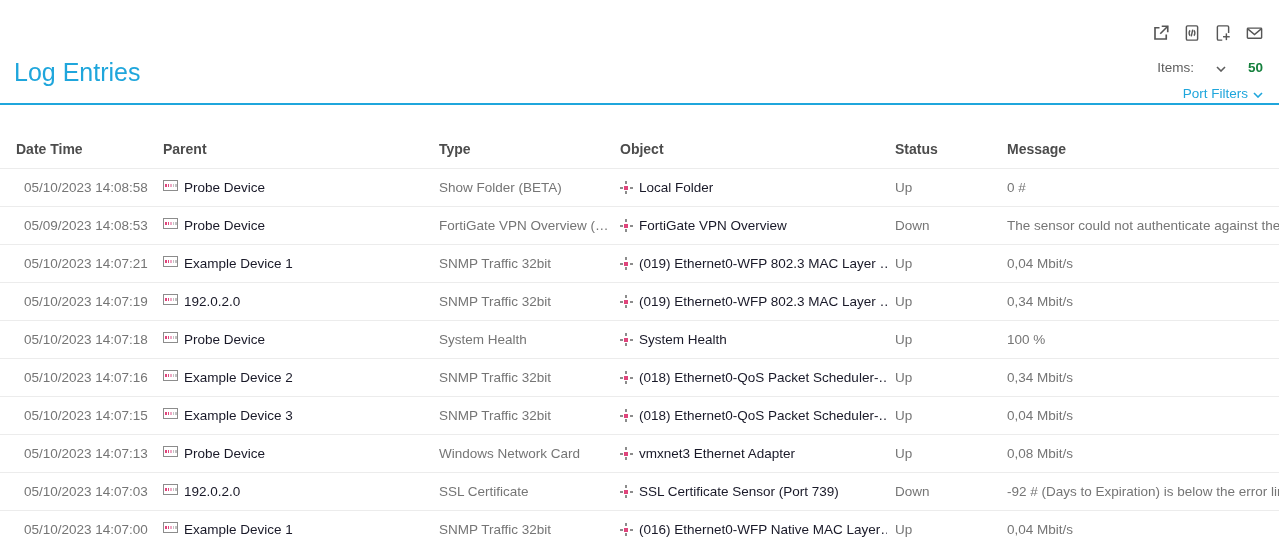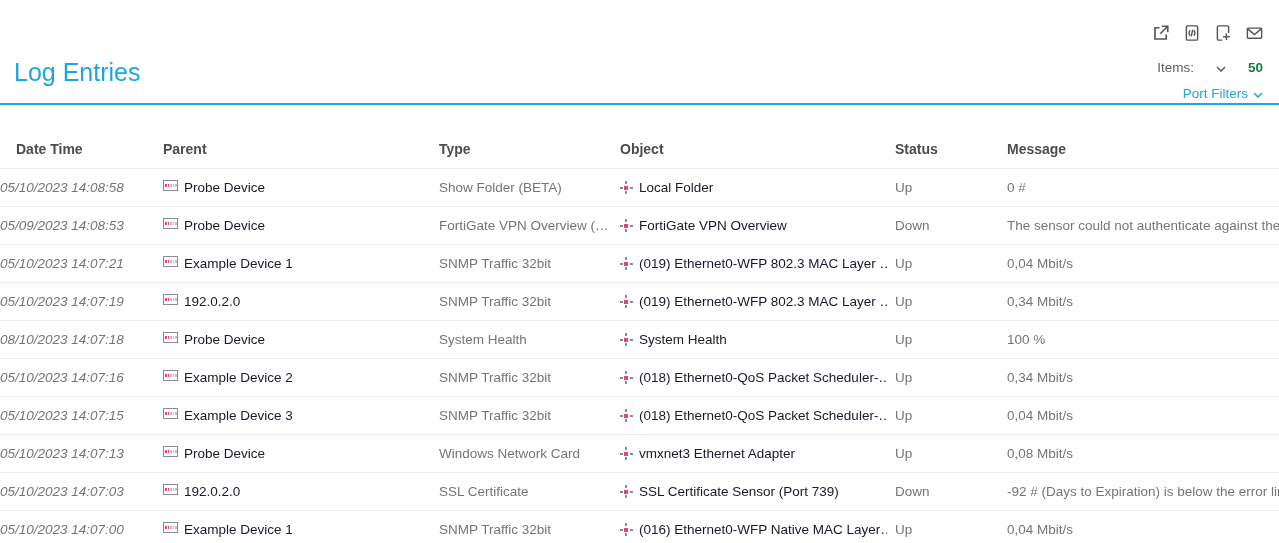--- a/index.html
+++ b/index.html
@@ -33,21 +33,21 @@
   th{
     text-align:left;vertical-align:bottom;height:63px;padding:12px 8px 11px 0;
     font-size:14px;font-weight:bold;color:var(--header-text);
     border-bottom:1px solid var(--divider);
   }
   th:first-child{padding-left:16px;}
   td{
     height:38px;padding:0 8px 0 0;font-size:13.5px;color:var(--muted);
     border-bottom:1px solid var(--divider);white-space:nowrap;overflow:hidden;
   }
-  td:first-child{padding-left:0;font-style:italic;}
+  td:first-child{padding-left:24px;}
   td.msg{padding-right:0;}
   .cell-flex{display:flex;gap:6px;min-width:0;}
   .obj-link,.parent-link{color:var(--link-dark);cursor:pointer;text-decoration:none;white-space:nowrap;overflow:hidden;}
   
   .device-icon{flex:0 0 auto;width:15px;height:11px;border:1px solid var(--icon-gray);display:flex;align-items:center;gap:1px;padding-left:1px;}
   .device-icon i{display:block;width:2px;height:3px;}
   .device-icon i:nth-child(1){background:var(--icon-pink);}
   .device-icon i:nth-child(2){background:var(--icon-pink);}
   .device-icon i:nth-child(3){background:#eda8c4;}
   .device-icon i:nth-child(4){background:#c2c2c2;}
@@ -249,21 +249,21 @@
               <i class="b"></i>
               <i class="c"></i>
             </span>
         <span class="obj-link">(019) Ethernet0-WFP 802.3 MAC Layer …</span>
       </span>
     </td>
     <td>Up</td>
     <td class="msg">0,34 Mbit/s</td>
   </tr>
       <tr>
-    <td>08/10/2023 14:07:18</td>
+    <td>05/10/2023 14:07:18</td>
     <td>
       <span class="cell-flex">
         <span class="device-icon">
               <i></i>
               <i></i>
               <i></i>
               <i></i>
               <i></i>
             </span>
         <span class="parent-link">Probe Device</span>

